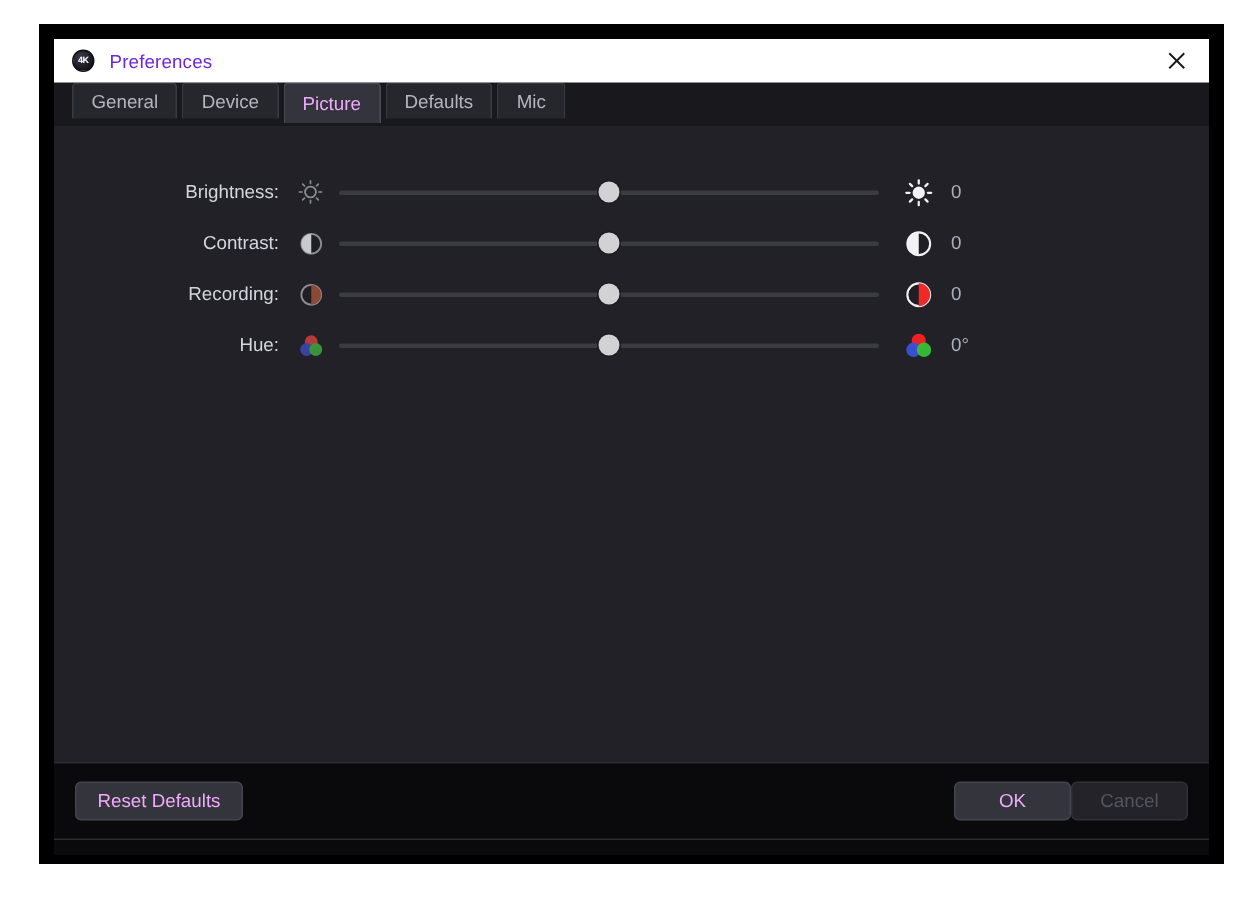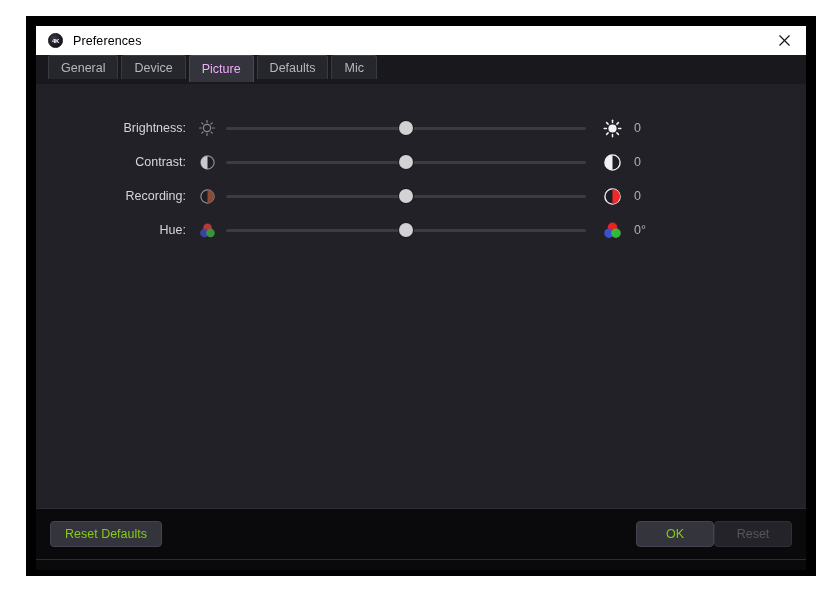--- a/index.html
+++ b/index.html
@@ -61,21 +61,21 @@
   #app-icon span {
     color: #ffffff;
     font-size: 6px;
     font-weight: bold;
     line-height: 1;
     letter-spacing: -0.3px;
   }
   #title-text {
     margin-left: 10px;
     font-size: 12.5px;
-    color: #000000;
+    color: #6d28d9;
     letter-spacing: 0.1px;
   }
   #close-button {
     position: absolute;
     right: 0;
     top: 0;
     width: 44px;
     height: 29px;
     display: flex;
     align-items: center;
@@ -208,21 +208,21 @@
     align-items: center;
     padding: 0 14px;
     flex: 0 0 auto;
     box-sizing: border-box;
   }
   .btn {
     height: 26px;
     min-width: 78px;
     padding: 0 14px;
     font-size: 12.5px;
-    color: #84cc16;
+    color: #f0abfc;
     background: #34343c;
     border: 1px solid #44444e;
     border-radius: 4px;
     display: flex;
     align-items: center;
     justify-content: center;
     cursor: pointer;
     box-sizing: border-box;
     white-space: nowrap;
   }
@@ -376,17 +376,17 @@
         <div class="value">0°</div>
       </div>
 
     </div>
   </div>
 
   <div id="footer">
     <div class="btn">Reset Defaults</div>
     <div id="footer-spacer"></div>
     <div class="btn" id="ok-button">OK</div>
-    <div class="btn disabled">Reset</div>
+    <div class="btn disabled">Cancel</div>
   </div>
   <div id="footer-bottom-fill"></div>
 
 </div>
 
 </body></html>

